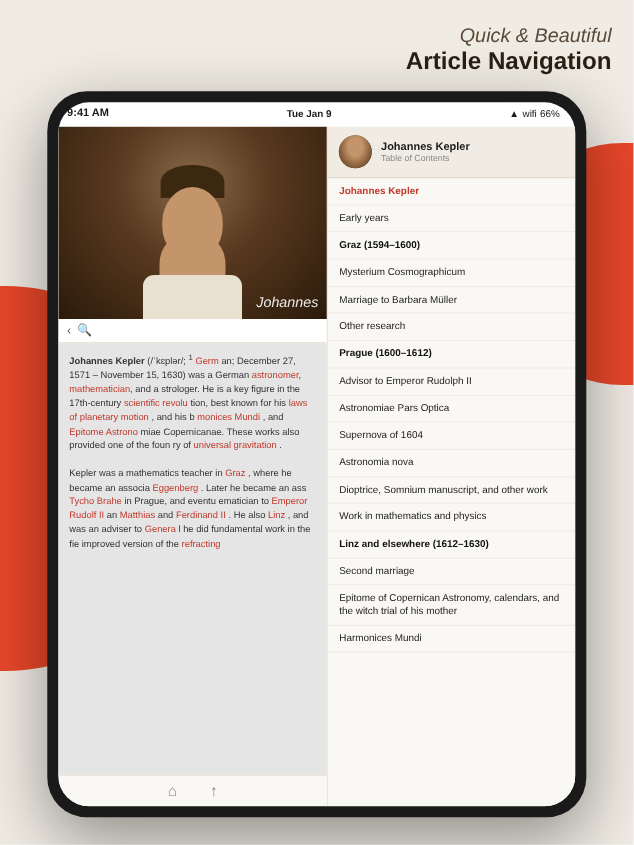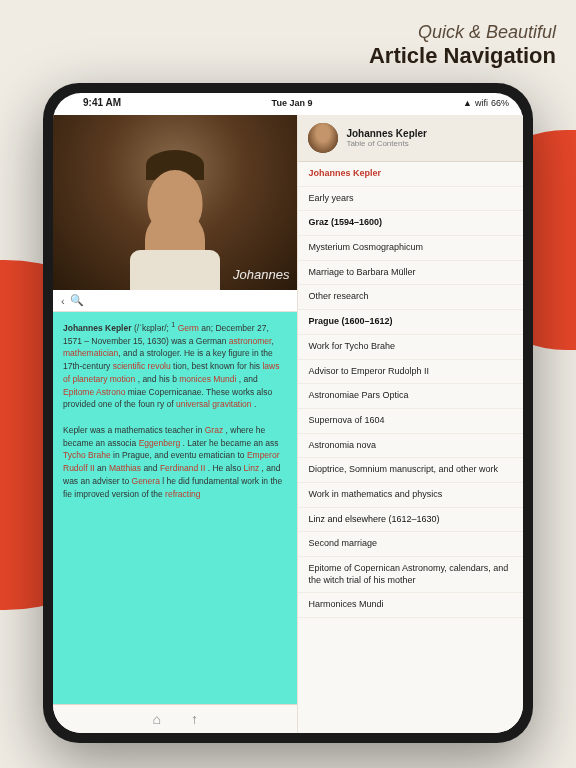--- a/index.html
+++ b/index.html
@@ -78,21 +78,21 @@
 
     
     .status-bar {
       display: flex;
       justify-content: space-between;
       align-items: center;
       padding: 4px 14px;
       background: transparent;
       position: absolute;
       top: 10px;
-      left: 26px;
+      left: 4px;
       right: 10px;
       z-index: 10;
       border-radius: 28px 28px 0 0;
     }
     .status-time {
       font-size: 10px;
       font-weight: 600;
       color: #1a1a1a;
     }
     .status-date {
@@ -210,21 +210,21 @@
     }
 
     
     .article-text {
       flex: 1;
       overflow-y: auto;
       padding: 8px 10px;
       font-size: 8.5px;
       line-height: 1.5;
       color: #333;
-      background: #5eead4;
+      background: #e5e5e5;
     }
     .article-text .name-bold {
       font-weight: 700;
     }
     .article-text .link {
       color: #c0392b;
       text-decoration: none;
     }
 
     
@@ -302,21 +302,21 @@
       border-bottom: 1px solid #f0ece4;
       color: #222;
       cursor: pointer;
       line-height: 1.3;
     }
     .toc-item.bold {
       font-weight: 700;
       color: #111;
     }
     .toc-item.section-header {
-      font-weight: 400;
+      font-weight: 700;
       color: #111;
     }
     .toc-item.red-active {
       color: #c0392b;
       font-weight: 700;
     }
   </style>
 </head>
 <body>
 
@@ -425,21 +425,20 @@
         </div>
 
         <div class="toc-list" id="toc-list">
         <div class="toc-item red-active">Johannes Kepler</div>
             <div class="toc-item">Early years</div>
             <div class="toc-item bold">Graz (1594–1600)</div>
             <div class="toc-item">Mysterium Cosmographicum</div>
             <div class="toc-item">Marriage to Barbara Müller</div>
             <div class="toc-item">Other research</div>
             <div class="toc-item bold">Prague (1600–1612)</div>
-            <div class="toc-item">Work for Tycho Brahe</div>
             <div class="toc-item">Advisor to Emperor Rudolph II</div>
             <div class="toc-item">Astronomiae Pars Optica</div>
             <div class="toc-item">Supernova of 1604</div>
             <div class="toc-item">Astronomia nova</div>
             <div class="toc-item">Dioptrice, Somnium manuscript, and other work</div>
             <div class="toc-item">Work in mathematics and physics</div>
             <div class="toc-item section-header">Linz and elsewhere (1612–1630)</div>
             <div class="toc-item">Second marriage</div>
             <div class="toc-item">Epitome of Copernican Astronomy, calendars, and the witch trial of his mother</div>
             <div class="toc-item">Harmonices Mundi</div>

